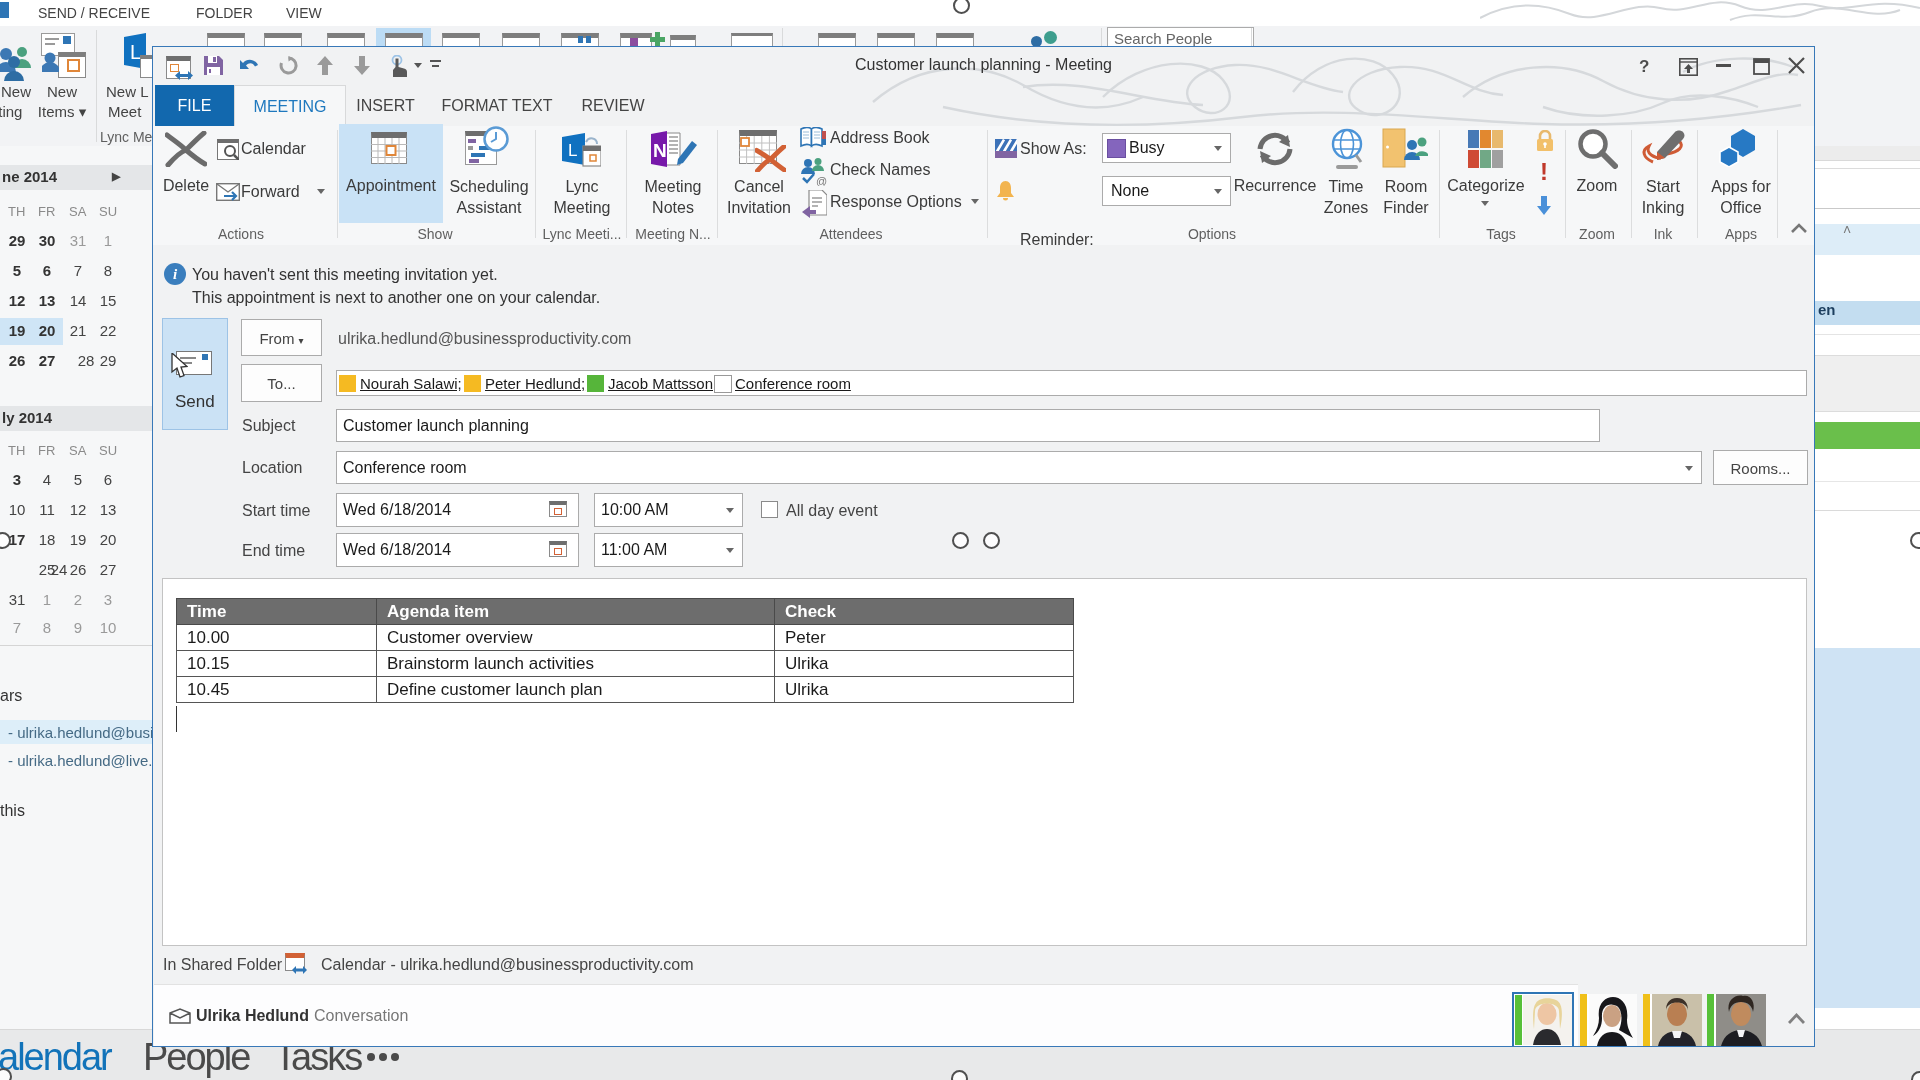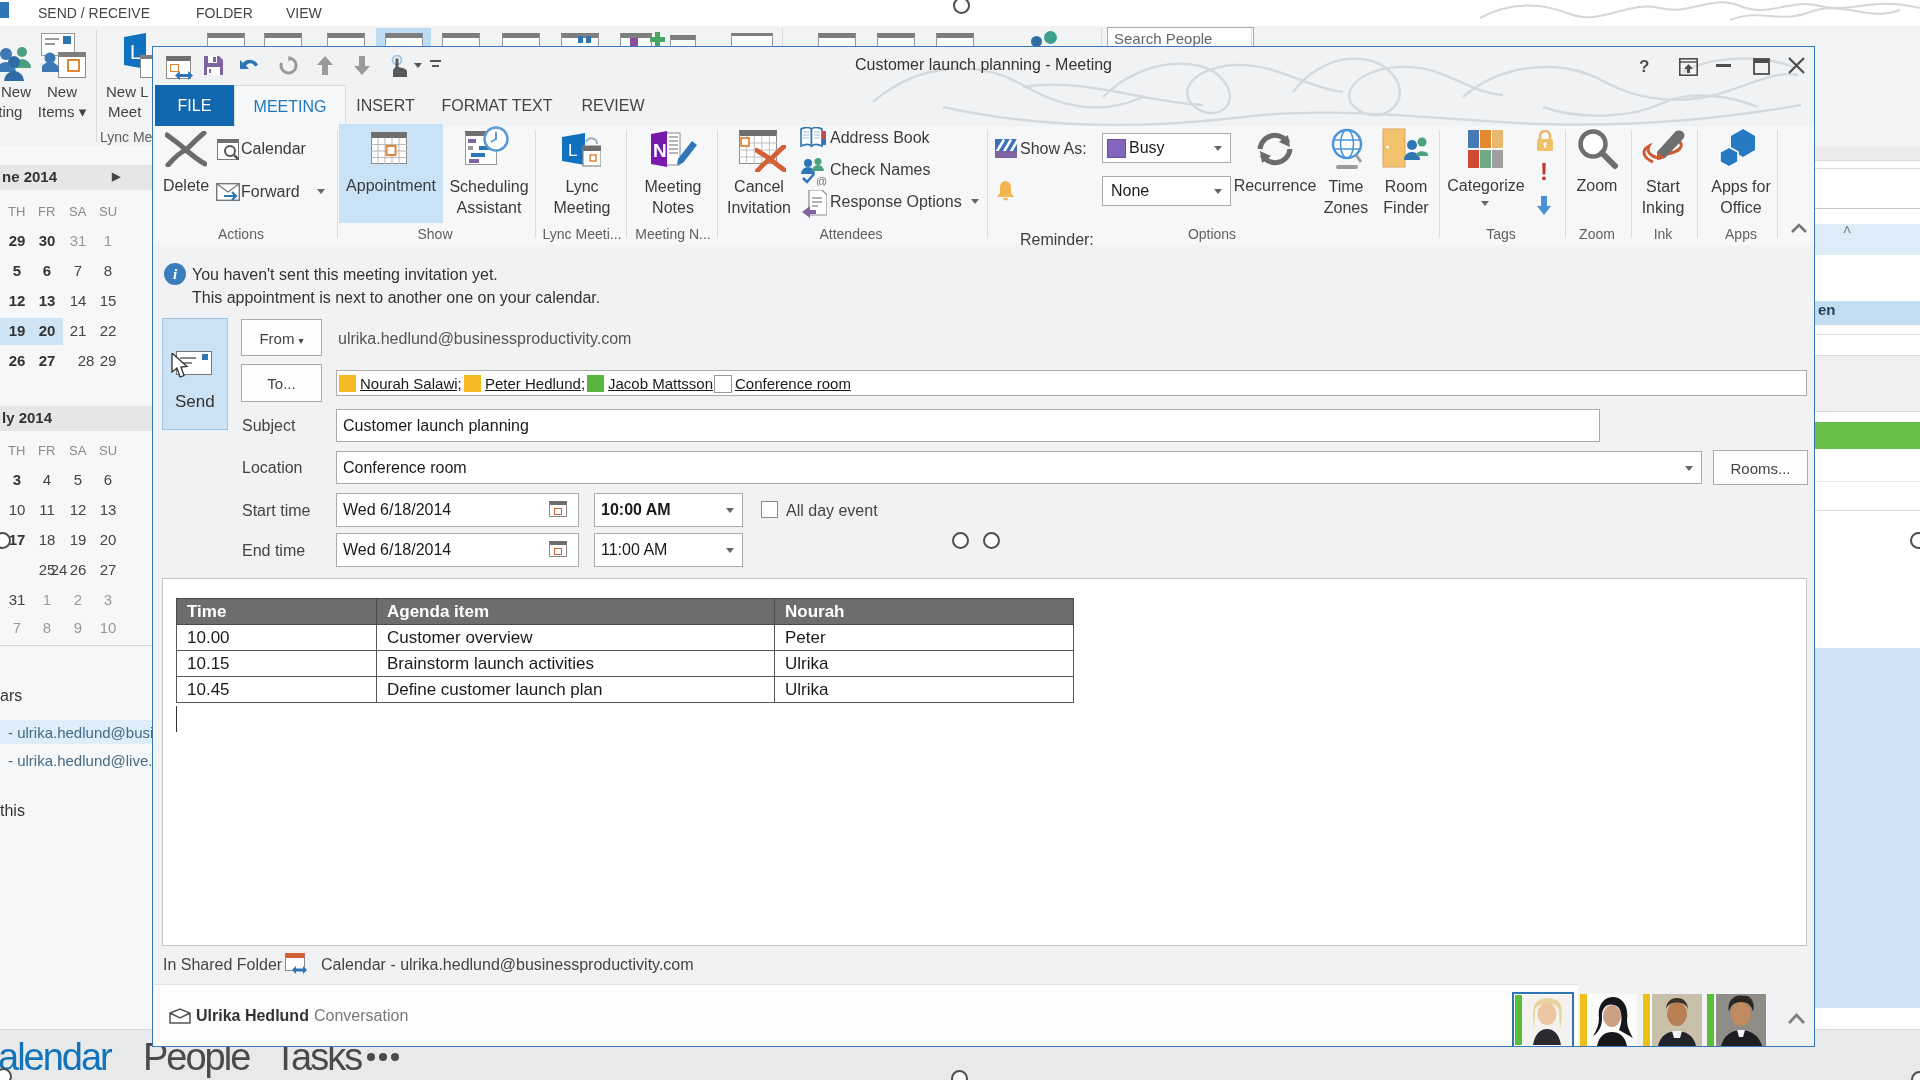--- a/index.html
+++ b/index.html
@@ -590,21 +590,21 @@
           <div class="darr" style="left:1348px;top:14px;"></div>
         </div>
       <div class="fbtn" style="left:1560px;top:403px;width:95px;height:35px;line-height:35px;">Rooms...</div>
 
       <div class="flabel" style="left:89px;top:455px;">Start time</div>
       <div class="field" style="left:183px;top:446px;width:243px;height:34px;">
           <span style="position:absolute;left:6px;top:7px;">Wed 6/18/2014</span>
         <div style="position:absolute;left:212px;top:7px;width:18px;height:16px;background:#fff;border:1px solid #8a8a8a;border-top:4px solid #6e6e6e;box-sizing:border-box;"></div>
         <div style="position:absolute;left:217px;top:14px;width:6px;height:5px;border:1px solid #d26135;"></div>
       </div>
-      <div class="field" style="left:441px;top:446px;width:149px;height:34px;font-weight:bold;">
+      <div class="field" style="left:441px;top:446px;width:149px;height:34px;">
           <span style="position:absolute;left:6px;top:7px;">10:00 AM</span>
           <div class="darr" style="left:131px;top:14px;"></div>
         </div>
       <div class="d" style="left:608px;top:454px;width:17px;height:17px;background:#fff;border:1px solid #8a8a8a;box-sizing:border-box;"></div>
       <div class="flabel" style="left:633px;top:455px;">All day event</div>
 
       <div class="flabel" style="left:89px;top:495px;">End time</div>
       <div class="field" style="left:183px;top:486px;width:243px;height:34px;">
           <span style="position:absolute;left:6px;top:7px;">Wed 6/18/2014</span>
         <div style="position:absolute;left:212px;top:7px;width:18px;height:16px;background:#fff;border:1px solid #8a8a8a;border-top:4px solid #6e6e6e;box-sizing:border-box;"></div>
@@ -614,21 +614,21 @@
           <span style="position:absolute;left:6px;top:7px;">11:00 AM</span>
           <div class="darr" style="left:131px;top:14px;"></div>
         </div>
     </div>
     <div class="d" id="bodyarea" style="left:9px;top:531px;width:1645px;height:368px;background:#fff;border:1px solid #c3c3c3;box-sizing:border-box;">
       <table class="agenda" style="position:absolute;left:13px;top:19px;">
         <tbody>
             <tr class="hd">
               <td style="width:179px;">Time</td>
               <td style="width:377px;">Agenda item</td>
-              <td style="width:278px;">Nourah</td>
+              <td style="width:278px;">Check</td>
             </tr>
         <tr>
               <td>10.00</td>
               <td>Customer overview</td>
               <td>Peter</td>
             </tr>
         <tr>
               <td>10.15</td>
               <td>Brainstorm launch activities</td>
               <td>Ulrika</td>

